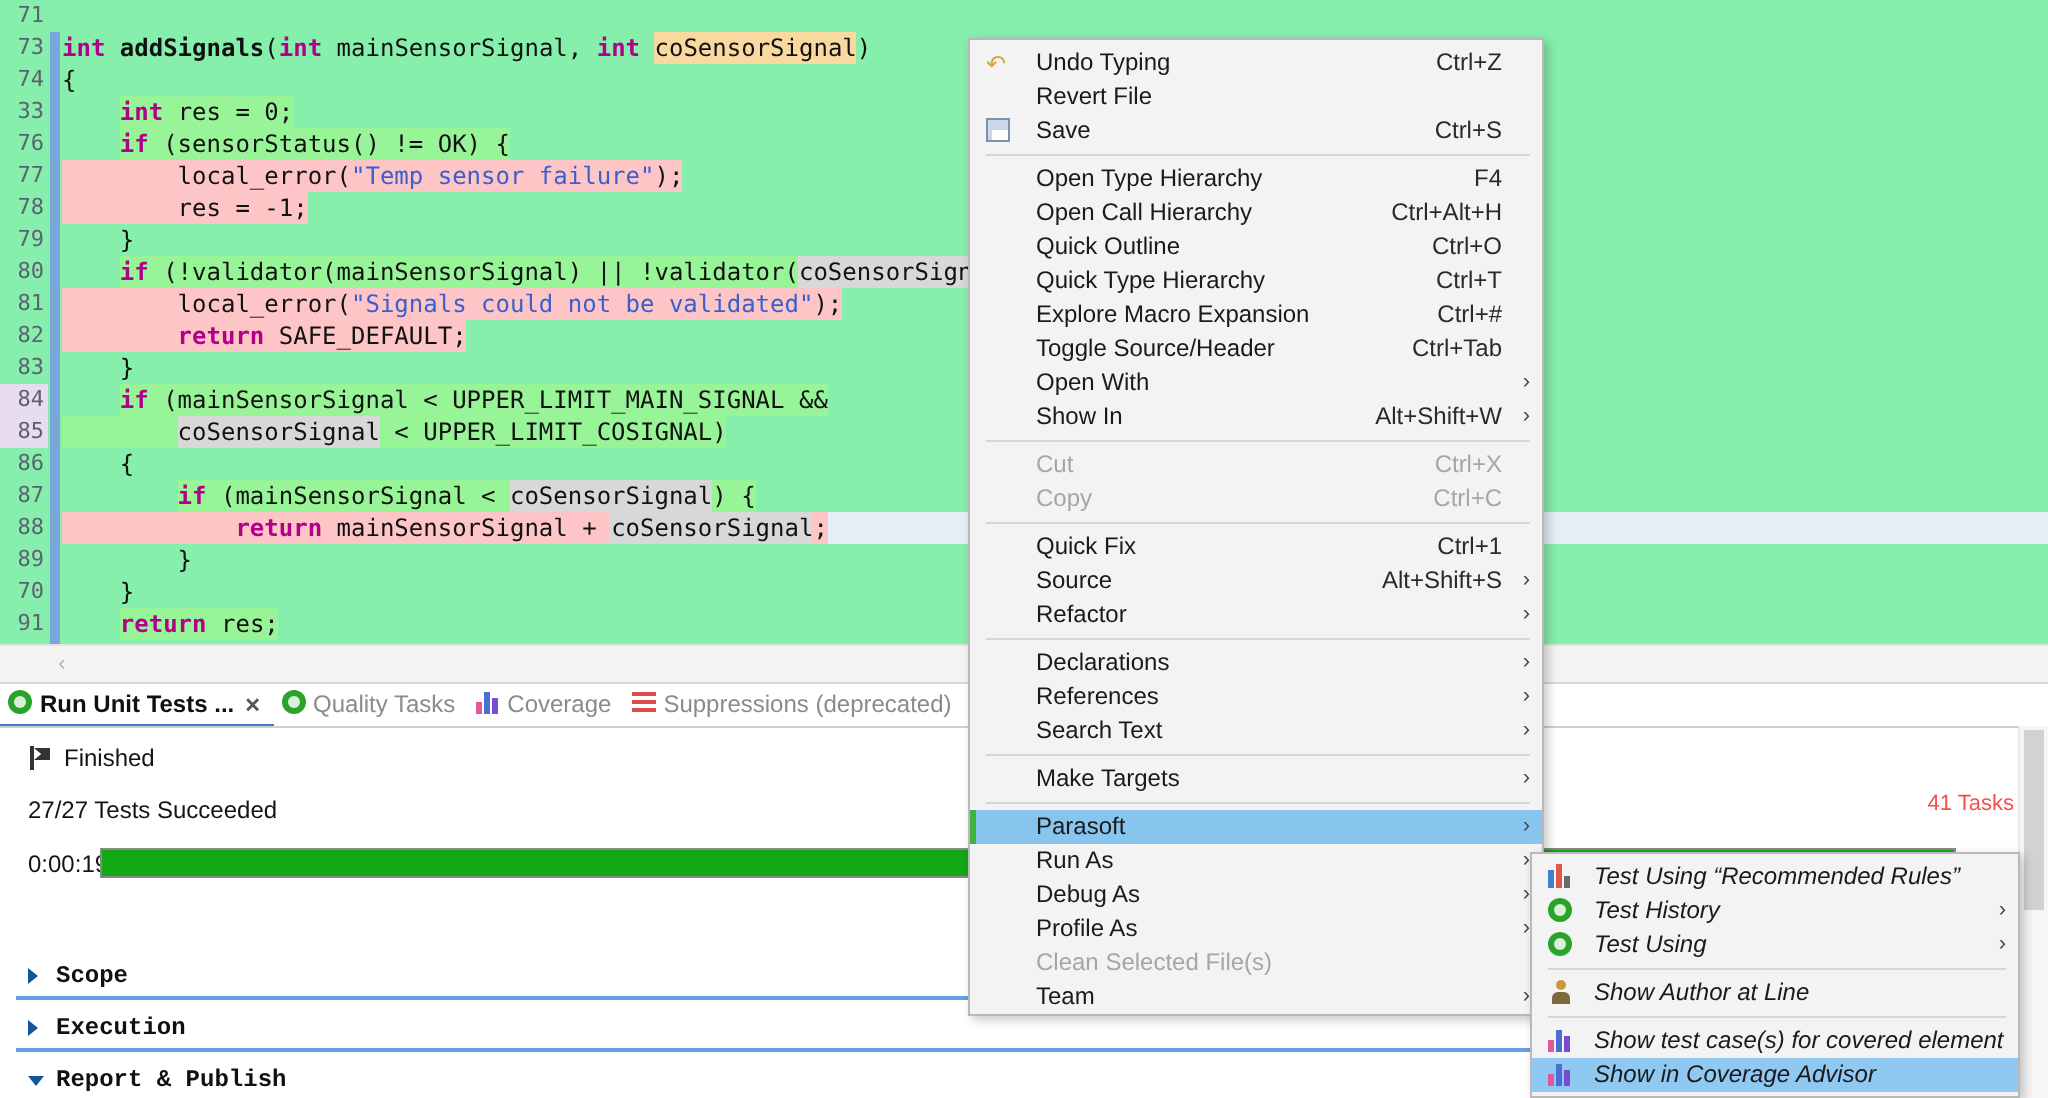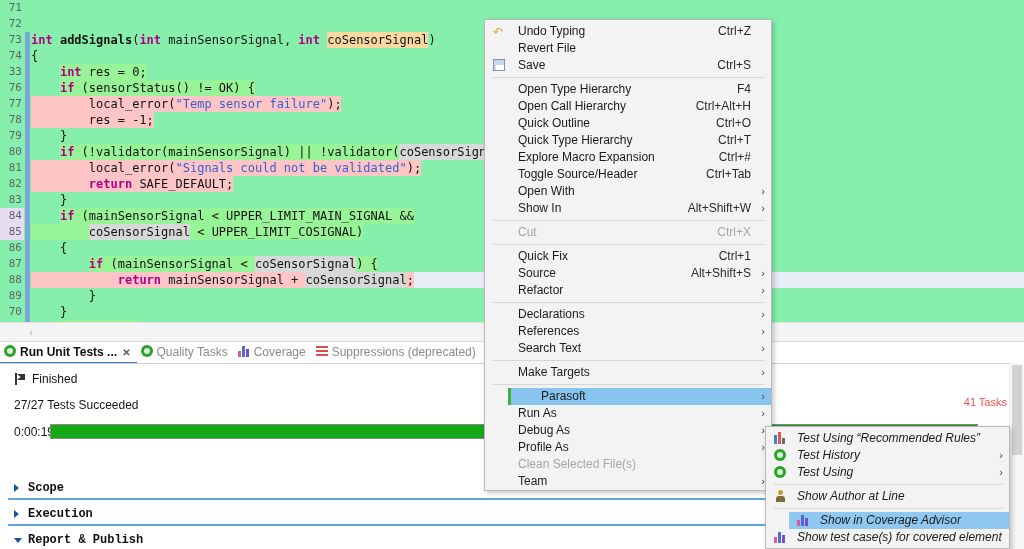--- a/index.html
+++ b/index.html
@@ -97,21 +97,21 @@
     background:#f3f3f3;border:1px solid #b9b9b9;
     box-shadow:2px 2px 5px rgba(0,0,0,.22);
     padding:3px 0 0 0;box-sizing:border-box;
   }
   .mi{position:relative;height:17px;line-height:17px;font-size:12px;color:#1a1a1a;white-space:nowrap;}
   .mi .mlabel{position:absolute;left:33px;top:0;}
   .mi .maccel{position:absolute;right:20px;top:0;font-size:12px;color:#2a2a2a;}
   .mi .marrow{position:absolute;right:6px;top:0;font-size:11px;color:#444;}
   .mi .micon{position:absolute;left:8px;top:2px;width:14px;height:13px;}
   .mi.disabled .mlabel,.mi.disabled .maccel{color:#a6a6a6;}
-  .mi.sel{background:#87c5ef;margin-left:23px;}
+  .mi.sel{background:#87c5ef;}
   .mi.sel::before{content:"";position:absolute;left:0;top:0;width:3px;height:100%;background:#3fb13f;}
   .msep{height:1px;background:#d6d6d6;margin:3px 6px 3px 8px;}
   
   #submenu{
     position:absolute;left:765px;top:426px;width:245px;
     background:#f3f3f3;border:1px solid #b9b9b9;
     box-shadow:2px 2px 5px rgba(0,0,0,.22);
     padding:3px 0 2px 0;box-sizing:border-box;
   }
   #submenu .mi .mlabel{left:31px;font-style:italic;}
@@ -145,21 +145,20 @@
   .ic-flag .pole{position:absolute;left:1px;top:0;width:1.5px;height:12px;background:#333;}
   .ic-flag .fl{position:absolute;left:3px;top:1px;width:8px;height:6px;background:#333;
      clip-path:polygon(0 0,100% 0,100% 100%,0 100%,45% 50%);}
 </style>
 </head>
 <body>
 
 <div id="editor">
   <div class="code-area" id="code-area">
       <div class="ln-row"><div class="gutter">71</div><div class="chbar"></div><div class="codetext"></div></div>
-      <div class="ln-row"><div class="gutter">72</div><div class="chbar"></div><div class="codetext"></div></div>
       <div class="ln-row"><div class="gutter">73</div><div class="chbar on"></div><div class="rowbg hl-o" style="left: 327.02px; width: 101.08px;"></div><div class="codetext"><span class="kw">int </span><span style="font-weight: bold; color: rgb(17, 17, 17);">addSignals</span><span class="pl">(</span><span class="kw">int </span><span class="pl">mainSensorSignal, </span><span class="kw">int </span><span class="pl">coSensorSignal</span><span class="pl">)</span></div></div>
       <div class="ln-row"><div class="gutter">74</div><div class="chbar on"></div><div class="codetext"><span class="pl">{</span></div></div>
       <div class="ln-row"><div class="gutter">33</div><div class="chbar on"></div><div class="rowbg hl-g" style="left: 59.88px; width: 21.66px;"></div><div class="rowbg hl-g" style="left: 81.54px; width: 64.98px;"></div><div class="codetext"><span class="pl">    </span><span class="kw">int</span><span class="pl"> res = 0;</span></div></div>
       <div class="ln-row"><div class="gutter">76</div><div class="chbar on"></div><div class="rowbg hl-g" style="left: 59.88px; width: 14.44px;"></div><div class="rowbg hl-g" style="left: 74.32px; width: 180.5px;"></div><div class="codetext"><span class="pl">    </span><span class="kw">if</span><span class="pl"> (sensorStatus() != OK) {</span></div></div>
       <div class="ln-row"><div class="gutter">77</div><div class="chbar on"></div><div class="rowbg hl-r" style="left: 31px; width: 57.76px;"></div><div class="rowbg hl-r" style="left: 88.76px; width: 86.64px;"></div><div class="rowbg hl-r" style="left: 175.4px; width: 151.62px;"></div><div class="rowbg hl-r" style="left: 327.02px; width: 14.44px;"></div><div class="codetext"><span class="pl">        </span><span class="pl">local_error(</span><span class="str">"Temp sensor failure"</span><span class="pl">);</span></div></div>
       <div class="ln-row"><div class="gutter">78</div><div class="chbar on"></div><div class="rowbg hl-r" style="left: 31px; width: 122.74px;"></div><div class="codetext"><span class="pl">        res = -1;</span></div></div>
       <div class="ln-row"><div class="gutter">79</div><div class="chbar on"></div><div class="codetext"><span class="pl">    }</span></div></div>
       <div class="ln-row"><div class="gutter">80</div><div class="chbar on"></div><div class="rowbg hl-g" style="left: 59.88px; width: 14.44px;"></div><div class="rowbg hl-g" style="left: 74.32px; width: 324.9px;"></div><div class="rowbg hl-gy" style="left: 399.22px; width: 101.08px;"></div><div class="rowbg hl-g" style="left: 500.3px; width: 28.88px;"></div><div class="codetext"><span class="pl">    </span><span class="kw">if</span><span class="pl"> (!validator(mainSensorSignal) || !validator(</span><span class="pl">coSensorSignal</span><span class="pl">)) {</span></div></div>
       <div class="ln-row"><div class="gutter">81</div><div class="chbar on"></div><div class="rowbg hl-r" style="left: 31px; width: 57.76px;"></div><div class="rowbg hl-r" style="left: 88.76px; width: 86.64px;"></div><div class="rowbg hl-r" style="left: 175.4px; width: 231.04px;"></div><div class="rowbg hl-r" style="left: 406.44px; width: 14.44px;"></div><div class="codetext"><span class="pl">        </span><span class="pl">local_error(</span><span class="str">"Signals could not be validated"</span><span class="pl">);</span></div></div>
       <div class="ln-row"><div class="gutter">82</div><div class="chbar on"></div><div class="rowbg hl-r" style="left: 31px; width: 57.76px;"></div><div class="rowbg hl-r" style="left: 88.76px; width: 43.32px;"></div><div class="rowbg hl-r" style="left: 132.08px; width: 101.08px;"></div><div class="codetext"><span class="pl">        </span><span class="kw">return</span><span class="pl"> SAFE_DEFAULT;</span></div></div>
@@ -288,20 +287,24 @@
     <div class="mi">
       <span class="mlabel">Show In</span>
       <span class="maccel">Alt+Shift+W</span>
       <span class="marrow">›</span>
     </div>
     <div class="msep"></div>
     <div class="mi disabled">
       <span class="mlabel">Cut</span>
       <span class="maccel">Ctrl+X</span>
     </div>
+    <div class="mi disabled">
+      <span class="mlabel">Copy</span>
+      <span class="maccel">Ctrl+C</span>
+    </div>
     <div class="msep"></div>
     <div class="mi">
       <span class="mlabel">Quick Fix</span>
       <span class="maccel">Ctrl+1</span>
     </div>
     <div class="mi">
       <span class="mlabel">Source</span>
       <span class="maccel">Alt+Shift+S</span>
       <span class="marrow">›</span>
     </div>
@@ -382,33 +385,33 @@
     <div class="mi">
       <span class="micon">
         <span class="ic-person">
           <span class="h"></span>
           <span class="b"></span>
         </span>
       </span>
       <span class="mlabel">Show Author at Line</span>
     </div>
     <div class="msep"></div>
+    <div class="mi">
+      <span class="micon">
+        <span class="ic-bars">
+          <i></i>
+          <i></i>
+          <i></i>
+        </span>
+      </span>
+      <span class="mlabel">Show test case(s) for covered element</span>
+    </div>
     <div class="mi sel">
       <span class="micon">
         <span class="ic-bars">
           <i></i>
           <i></i>
           <i></i>
         </span>
       </span>
       <span class="mlabel">Show in Coverage Advisor</span>
     </div>
-    <div class="mi">
-      <span class="micon">
-        <span class="ic-bars">
-          <i></i>
-          <i></i>
-          <i></i>
-        </span>
-      </span>
-      <span class="mlabel">Show test case(s) for covered element</span>
-    </div>
   </div>
 
 </body></html>

